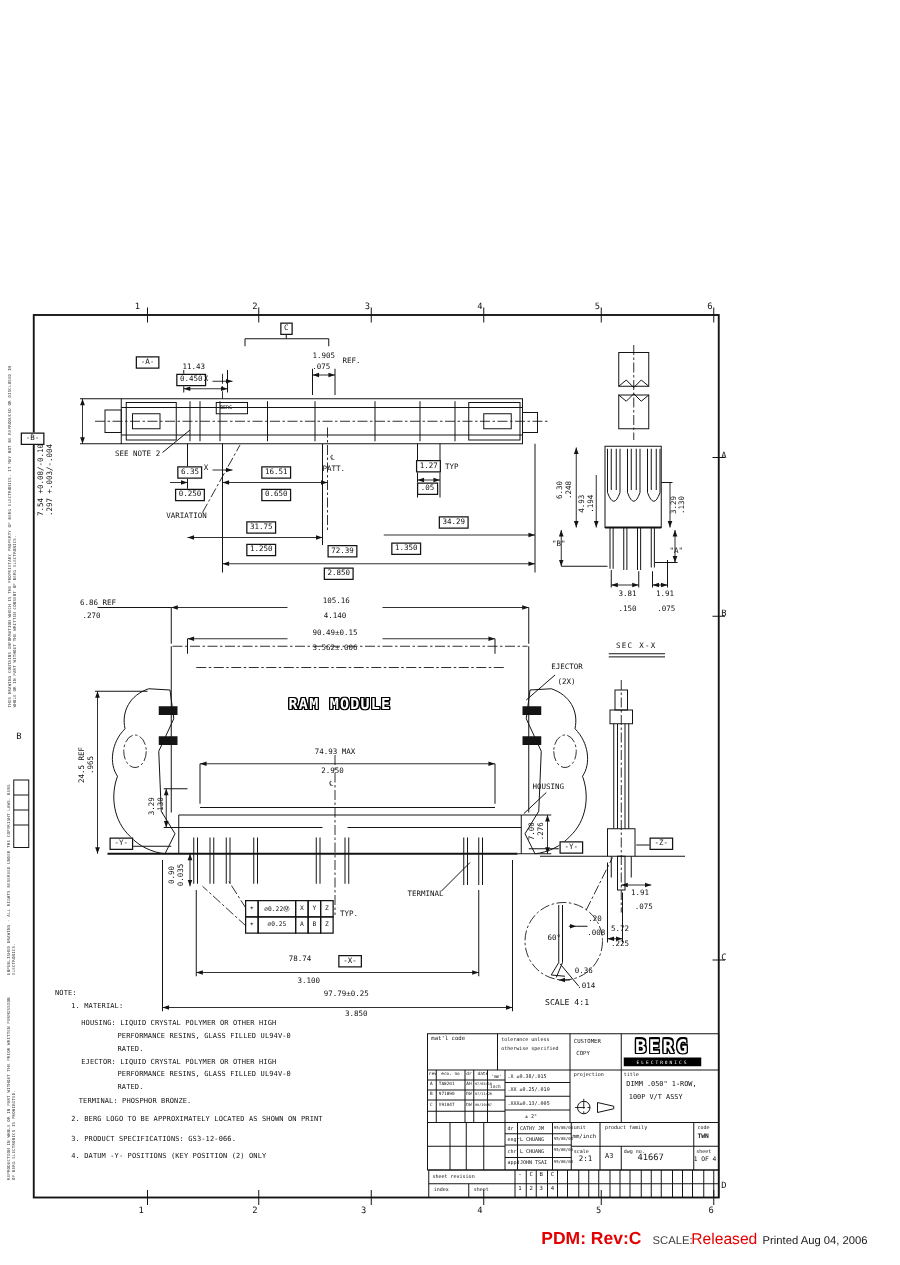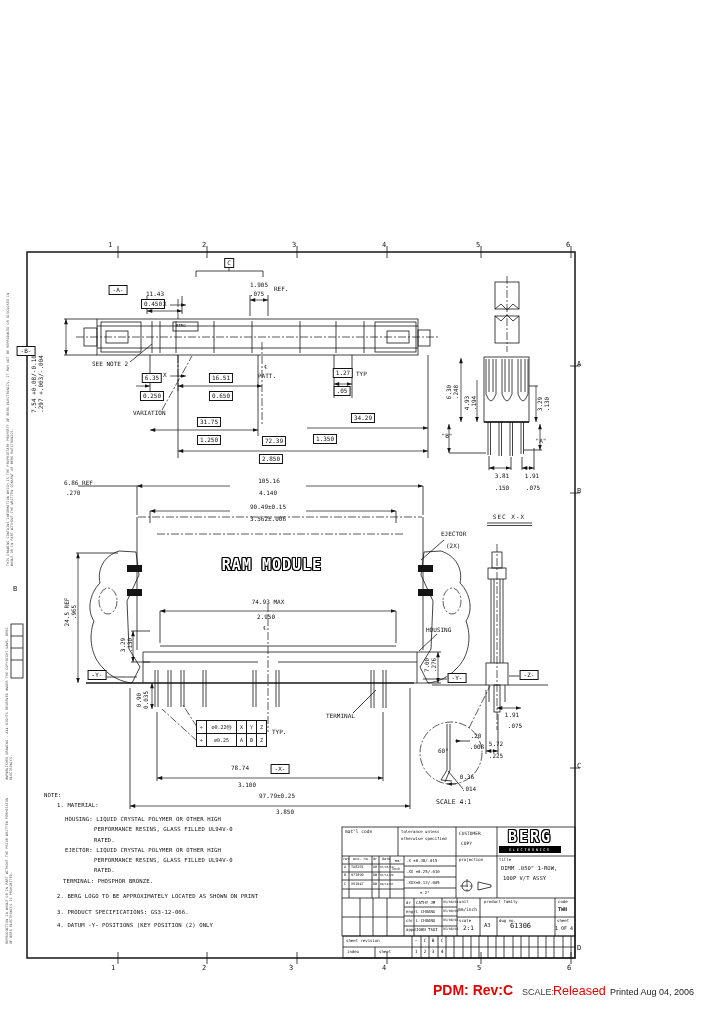--- a/index.html
+++ b/index.html
@@ -11,21 +11,21 @@
   .datum{position:absolute;transform:translateX(-50%);border:1px solid #141414;background:#fff;
          font-size:6px;line-height:1;padding:1px 3px;white-space:nowrap;}
   .rotdim{position:absolute;display:flex;flex-direction:column;align-items:center;gap:1px;
           transform:translate(-50%,-50%) rotate(-90deg);font-size:6px;line-height:1;white-space:nowrap;}
   .note{position:absolute;font-size:5.6px;line-height:1;letter-spacing:.1px;white-space:nowrap;}
   .zn{position:absolute;font-size:7px;transform:translateX(-50%);}
   .zl{position:absolute;font-size:7px;}
   .tb{position:absolute;font-size:4px;line-height:1;white-space:nowrap;}
   .vtext{position:absolute;transform-origin:0 0;transform:rotate(-90deg);
          font-size:3.2px;line-height:1.25;color:#444;letter-spacing:.2px;overflow:hidden;}
-  .ram{position:absolute;transform:translateX(-50%);font-size:15px;font-weight:bold;letter-spacing:1px;
+  .ram{position:absolute;transform:translateX(-50%);font-size:12px;font-weight:bold;letter-spacing:1px;
        color:#fff;text-shadow:-1px 0 #000,1px 0 #000,0 -1px #000,0 1px #000,-1px -1px #000,1px 1px #000,1px -1px #000,-1px 1px #000;}
   .fcf{position:absolute;display:grid;grid-template-columns:10px 30px 10px 10px 10px;background:#fff;font-size:5px;}
   .fcf>div{border:1px solid #141414;margin:-1px 0 0 -1px;height:12px;display:flex;align-items:center;justify-content:center;}
   .berg{position:absolute;left:499px;top:828px;width:62px;text-align:center;}
   .berg .word{font-size:15px;font-weight:bold;letter-spacing:2px;color:#fff;line-height:1.2;
        text-shadow:-1px 0 #000,1px 0 #000,0 -1px #000,0 1px #000,-1px -1px #000,1px 1px #000,1px -1px #000,-1px 1px #000;}
   .berg .sub{background:#000;color:#fff;font-size:3.6px;letter-spacing:1.6px;padding:1.5px 0;}
   .status{position:absolute;font-family:"Liberation Sans",sans-serif;white-space:nowrap;}
   svg.lw{position:absolute;left:0;top:0;}
   svg.lw line,svg.lw path,svg.lw rect,svg.lw circle,svg.lw ellipse{stroke:#141414;fill:none;stroke-width:.8;}
@@ -402,21 +402,21 @@
   <div class="tb" style="left:443px;top:928px;font-size:3.2px;">95/08/04</div>
   <div class="tb" style="left:459px;top:900px;">unit</div>
   <div class="tb" style="left:458px;top:908px;font-size:4.5px;">mm/inch</div>
   <div class="tb" style="left:484px;top:900px;">product family</div>
   <div class="tb" style="left:558px;top:900px;">code</div>
   <div class="tb" style="left:558px;top:907px;font-size:5px;font-weight:bold;">TWN</div>
   <div class="tb" style="left:459px;top:919px;">scale</div>
   <div class="tb" style="left:463px;top:925px;font-size:6px;">2:1</div>
   <div class="tb" style="left:484px;top:923px;font-size:5.5px;">A3</div>
   <div class="tb" style="left:499px;top:919px;">dwg no.</div>
-  <div class="tb" style="left:510px;top:923px;font-size:7px;">61306</div>
+  <div class="tb" style="left:510px;top:923px;font-size:7px;">41667</div>
   <div class="tb" style="left:557px;top:919px;">sheet</div>
   <div class="tb" style="left:555px;top:926px;font-size:5px;">1 OF 4</div>
   <div class="tb" style="left:346px;top:939px;">sheet revision</div>
   <div class="tb cx" style="left:416px;top:939px;font-size:4.5px;">-</div>
   <div class="tb cx" style="left:425px;top:939px;font-size:4.5px;">C</div>
   <div class="tb cx" style="left:433px;top:939px;font-size:4.5px;">B</div>
   <div class="tb cx" style="left:442px;top:939px;font-size:4.5px;">C</div>
   <div class="tb" style="left:347px;top:950px;">index</div>
   <div class="tb" style="left:379px;top:950px;">sheet</div>
   <div class="tb cx" style="left:416px;top:950px;font-size:4.5px;">1</div>

